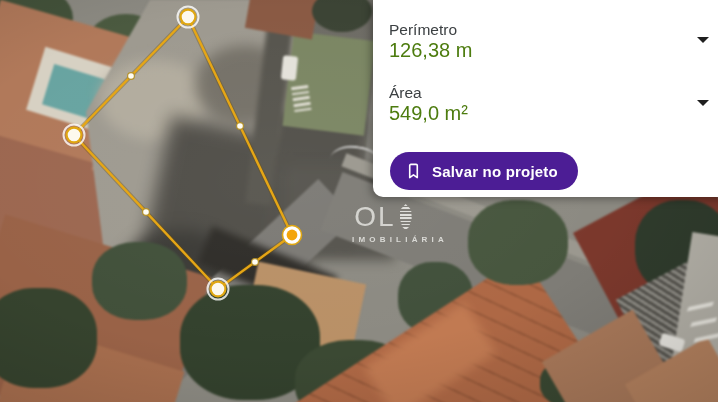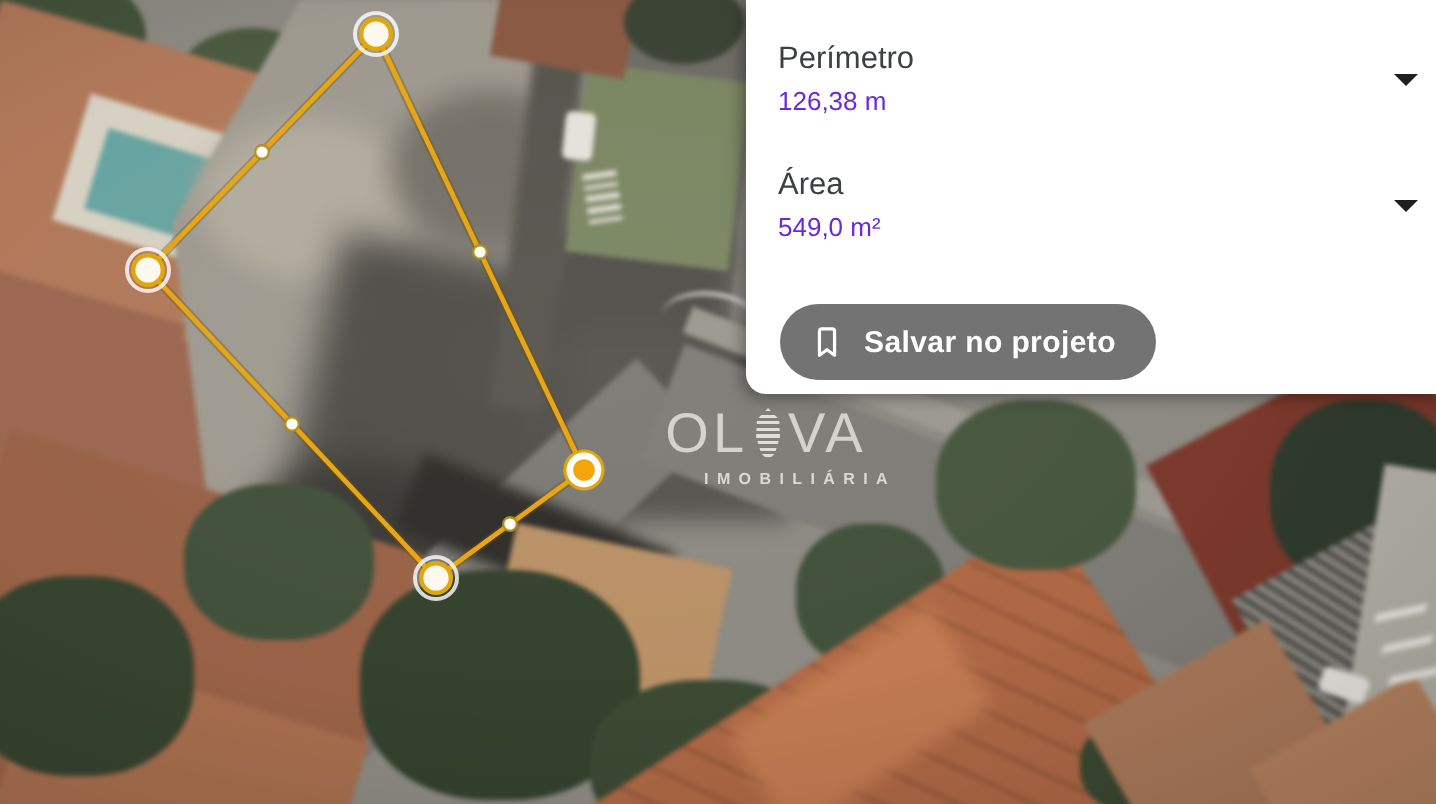--- a/index.html
+++ b/index.html
@@ -21,25 +21,25 @@
            background:repeating-linear-gradient(to bottom, rgba(233,233,229,0.9) 0 1.6px, rgba(233,233,229,0) 1.6px 3.3px);
            clip-path:polygon(50% 0,96% 22%,100% 55%,78% 88%,50% 100%,22% 88%,0 55%,4% 22%);}
   .wm-sub{margin-top:3px;font-size:8px;font-weight:700;letter-spacing:4.2px;color:rgba(233,233,229,0.85);}
   
   .panel{position:absolute;left:373px;top:0;width:360px;height:197px;background:#ffffff;
          border-radius:0 0 0 10px;box-shadow:-2px 2px 8px rgba(0,0,0,0.35);
          box-sizing:border-box;padding:20px 24px 0 16px;}
   .metric{display:flex;align-items:center;justify-content:space-between;margin-bottom:23px;}
   .metric .txt{display:flex;flex-direction:column;}
   .metric .lbl{font-size:15.5px;color:#3c4043;line-height:19px;}
-  .metric .val{font-size:13px;color:#6d28d9;line-height:19px;margin-top:2px;}
+  .metric .val{font-size:20px;color:#4d7c0f;line-height:19px;margin-top:2px;}
   .chev{width:0;height:0;border-left:6px solid transparent;border-right:6px solid transparent;
         border-top:6px solid #1f1f1f;cursor:pointer;}
   .save-btn{display:inline-flex;align-items:center;gap:10px;height:38px;margin-top:6px;margin-left:1px;
-            padding:0 20px 0 15px;border:none;border-radius:19px;background:#737373;color:#fff;
+            padding:0 20px 0 15px;border:none;border-radius:19px;background:#4c1d95;color:#fff;
             font-family:"Liberation Sans",sans-serif;font-size:15px;font-weight:700;letter-spacing:0.2px;cursor:pointer;}
   .stairs{position:absolute;left:293px;top:86px;transform:rotate(-8deg);}
   .stairs i{display:block;width:17px;height:2.5px;background:#e3e0d6;margin-bottom:3.2px;}
   .marks{position:absolute;left:692px;top:304px;transform:rotate(-12deg);}
   .marks i{display:block;width:26px;height:4px;background:#e8e6df;margin-bottom:12px;transform:skewX(-35deg);}
 </style>
 </head>
 <body>
 
 <div class="stage">
@@ -129,21 +129,20 @@
       <circle cx="218" cy="289" r="10.5" fill="none" stroke="rgba(255,255,255,0.8)" stroke-width="2"></circle>
       <circle cx="218" cy="289" r="7.4" fill="#fdf9ee" stroke="#e0a711" stroke-width="2.2"></circle>
       <circle cx="292" cy="235" r="9.5" fill="#ffffff" stroke="#e0a711" stroke-width="1.6"></circle>
       <circle cx="292" cy="235" r="5.4" fill="#f3a50b"></circle>
     </svg>
 
   <div class="watermark">
     <div class="wm-row">
       <span>OL</span>
       <span class="wm-leaf"></span>
-      <span>VA</span>
     </div>
     <div class="wm-sub">IMOBILIÁRIA</div>
   </div>
 
   <div class="panel">
     <div class="metric">
       <div class="txt">
         <span class="lbl">Perímetro</span>
         <span class="val">126,38 m</span>
       </div>

